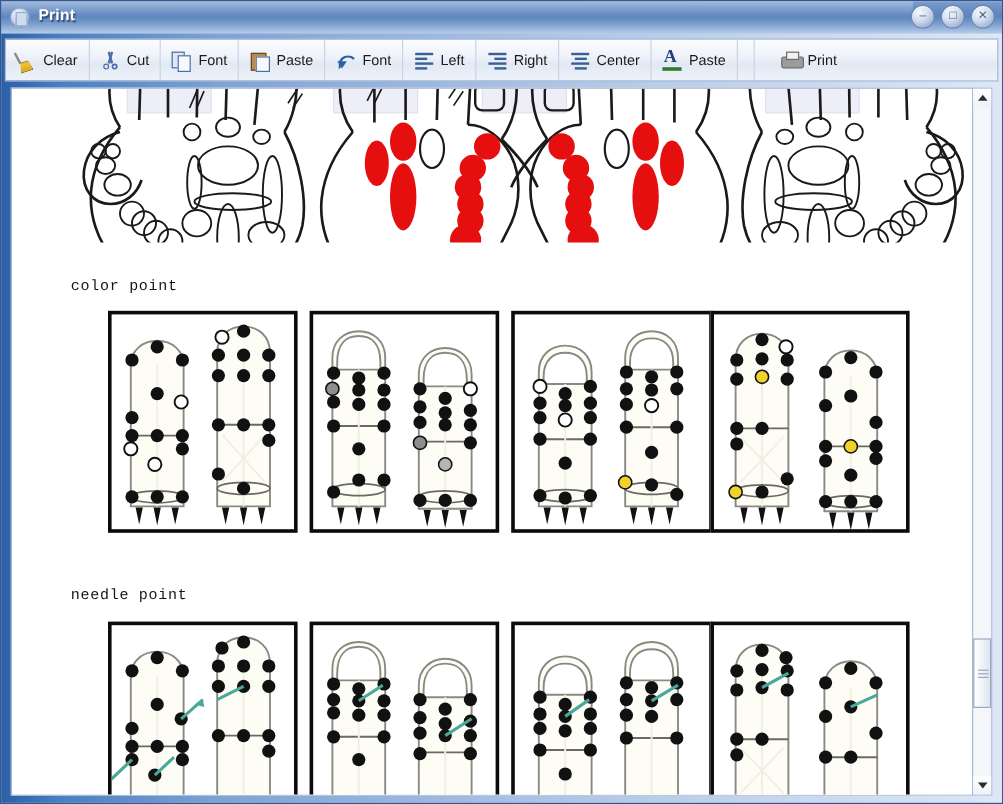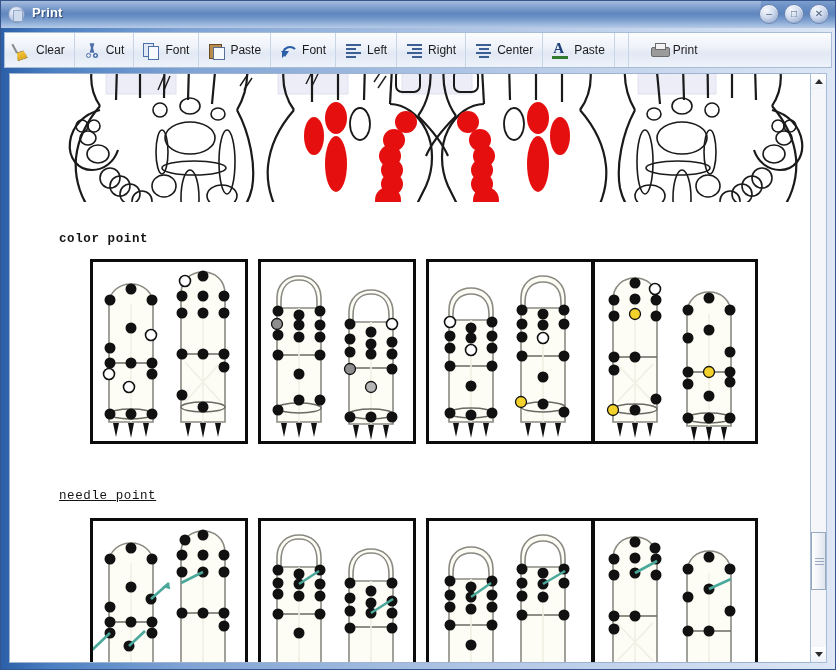--- a/index.html
+++ b/index.html
@@ -491,21 +491,21 @@
           <ellipse cx="90" cy="106" rx="6" ry="22" fill="none" stroke="#1a1a1a" stroke-width="1.6"></ellipse>
           <ellipse cx="155" cy="116" rx="8" ry="32" fill="none" stroke="#1a1a1a" stroke-width="1.6"></ellipse>
           <ellipse cx="122" cy="122" rx="32" ry="7" fill="none" stroke="#1a1a1a" stroke-width="1.6"></ellipse>
           <ellipse cx="92" cy="140" rx="12" ry="11" fill="none" stroke="#1a1a1a" stroke-width="1.6"></ellipse>
           <ellipse cx="118" cy="152" rx="9" ry="28" fill="none" stroke="#1a1a1a" stroke-width="1.6"></ellipse>
           <ellipse cx="150" cy="150" rx="15" ry="11" fill="none" stroke="#1a1a1a" stroke-width="1.6"></ellipse>
           <ellipse cx="150" cy="170" rx="15" ry="11" fill="none" stroke="#1a1a1a" stroke-width="1.6"></ellipse>
         </g>
       </svg>
 
-      <div class="section-label" style="left:49px; top:158px;font-weight:bold;">color point</div>
+      <div class="section-label" style="left:49px; top:158px;">color point</div>
 
       <div class="panel-row" style="top:185px; height:188px;">
 
         <div class="panel" style="left:80px; width:158px; height:185px;">
           <svg viewBox="0 0 152 179" width="100%" height="100%" preserveAspectRatio="none">
 
             <g>
               <path d="M16,42 C16,30 26,22 38,22 C50,22 60,30 60,42 L60,160 L16,160 Z" fill="#fdfdf6" stroke="#8a8a82" stroke-width="1.6"></path>
               <line x1="16" y1="101" x2="60" y2="101" stroke="#6a6a62" stroke-width="1.6"></line>
               <line x1="38" y1="42" x2="38" y2="160" stroke="#efefe4" stroke-width="1.6"></line>
@@ -697,21 +697,21 @@
               <circle cx="135" cy="120" r="5.5" fill="#111"></circle>
               <circle cx="114" cy="134" r="5.5" fill="#111"></circle>
               <circle cx="93" cy="156" r="5.5" fill="#111"></circle>
               <circle cx="114" cy="156" r="5.5" fill="#111"></circle>
               <circle cx="135" cy="156" r="5.5" fill="#111"></circle>
             </g>
           </svg>
         </div>
       </div>
 
-      <div class="section-label" style="left:49px; top:415px;text-decoration:underline;">needle point</div>
+      <div class="section-label" style="left:49px; top:415px;">needle point</div>
 
       <div class="panel-row" style="top:444px; height:150px;">
 
         <div class="panel" style="left:80px; width:158px; height:185px;">
           <svg viewBox="0 0 152 179" width="100%" height="100%" preserveAspectRatio="none">
             <g>
               <path d="M16,42 C16,30 26,22 38,22 C50,22 60,30 60,42 L60,160 L16,160 Z" fill="#fdfdf6" stroke="#8a8a82" stroke-width="1.6"></path>
               <line x1="16" y1="101" x2="60" y2="101" stroke="#6a6a62" stroke-width="1.6"></line>
               <line x1="38" y1="42" x2="38" y2="160" stroke="#efefe4" stroke-width="1.6"></line>
               <ellipse cx="38" cy="152" rx="22" ry="5" fill="none" stroke="#6a6a62" stroke-width="1.4"></ellipse>

